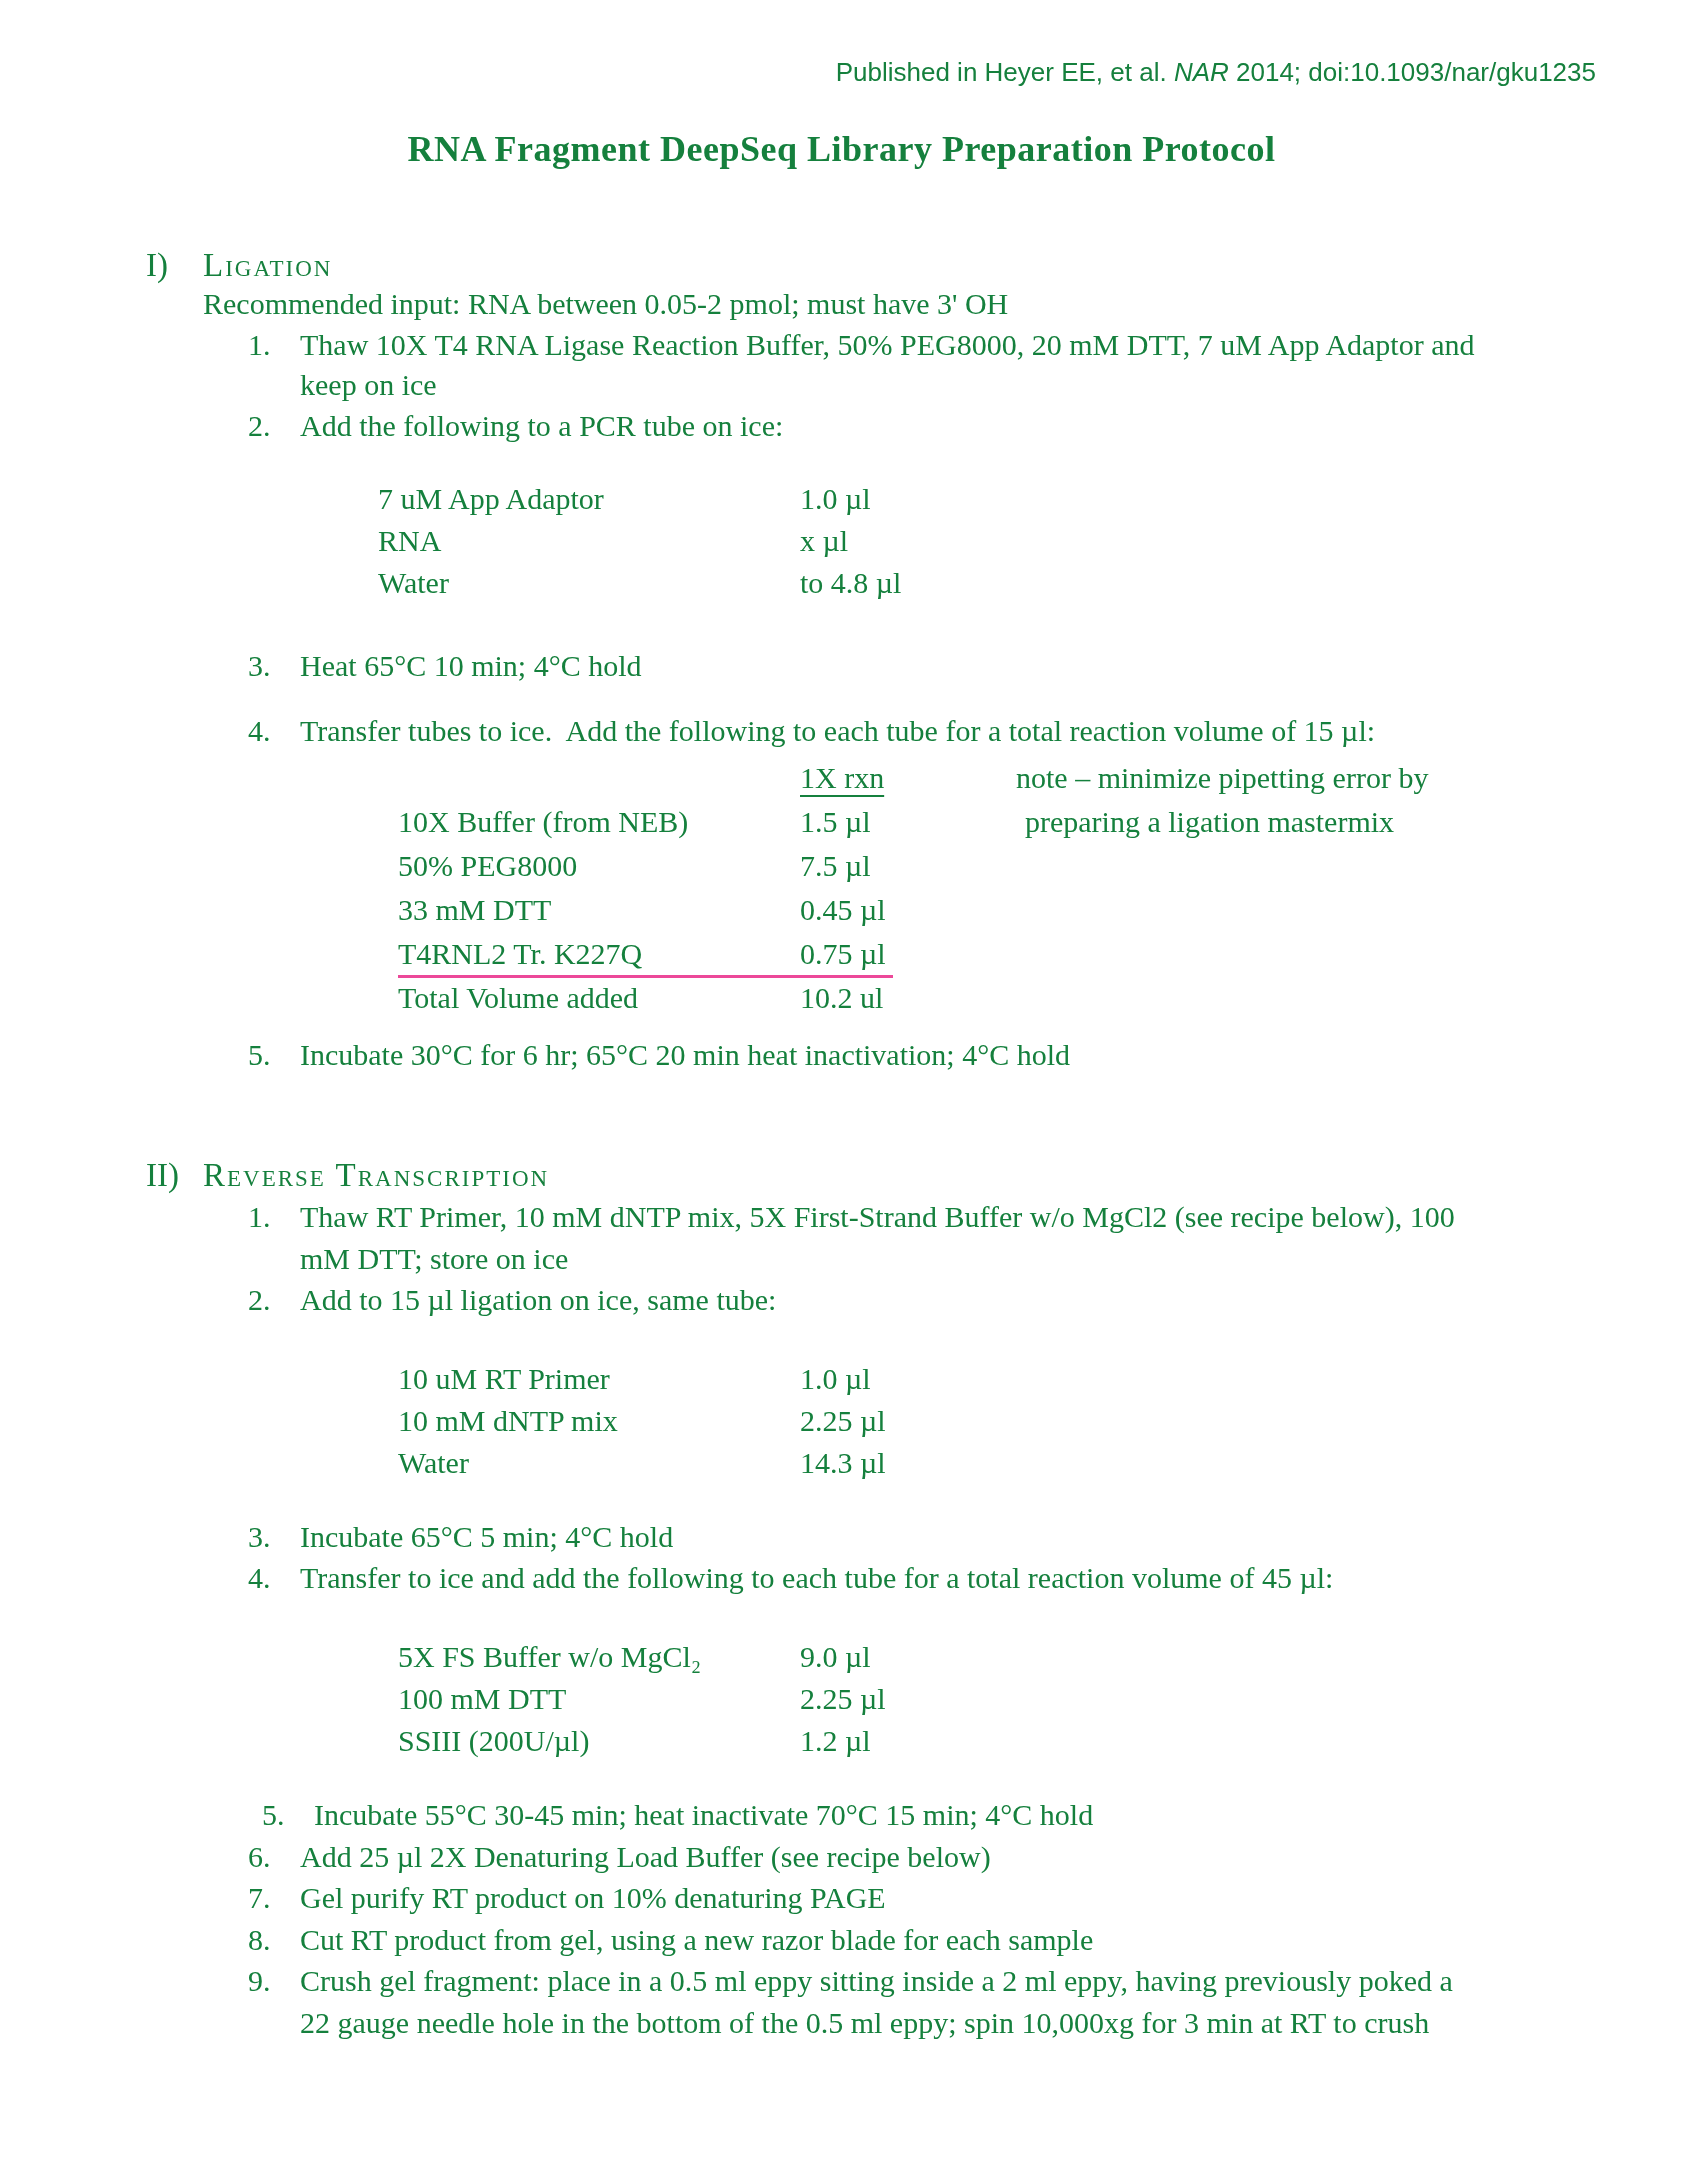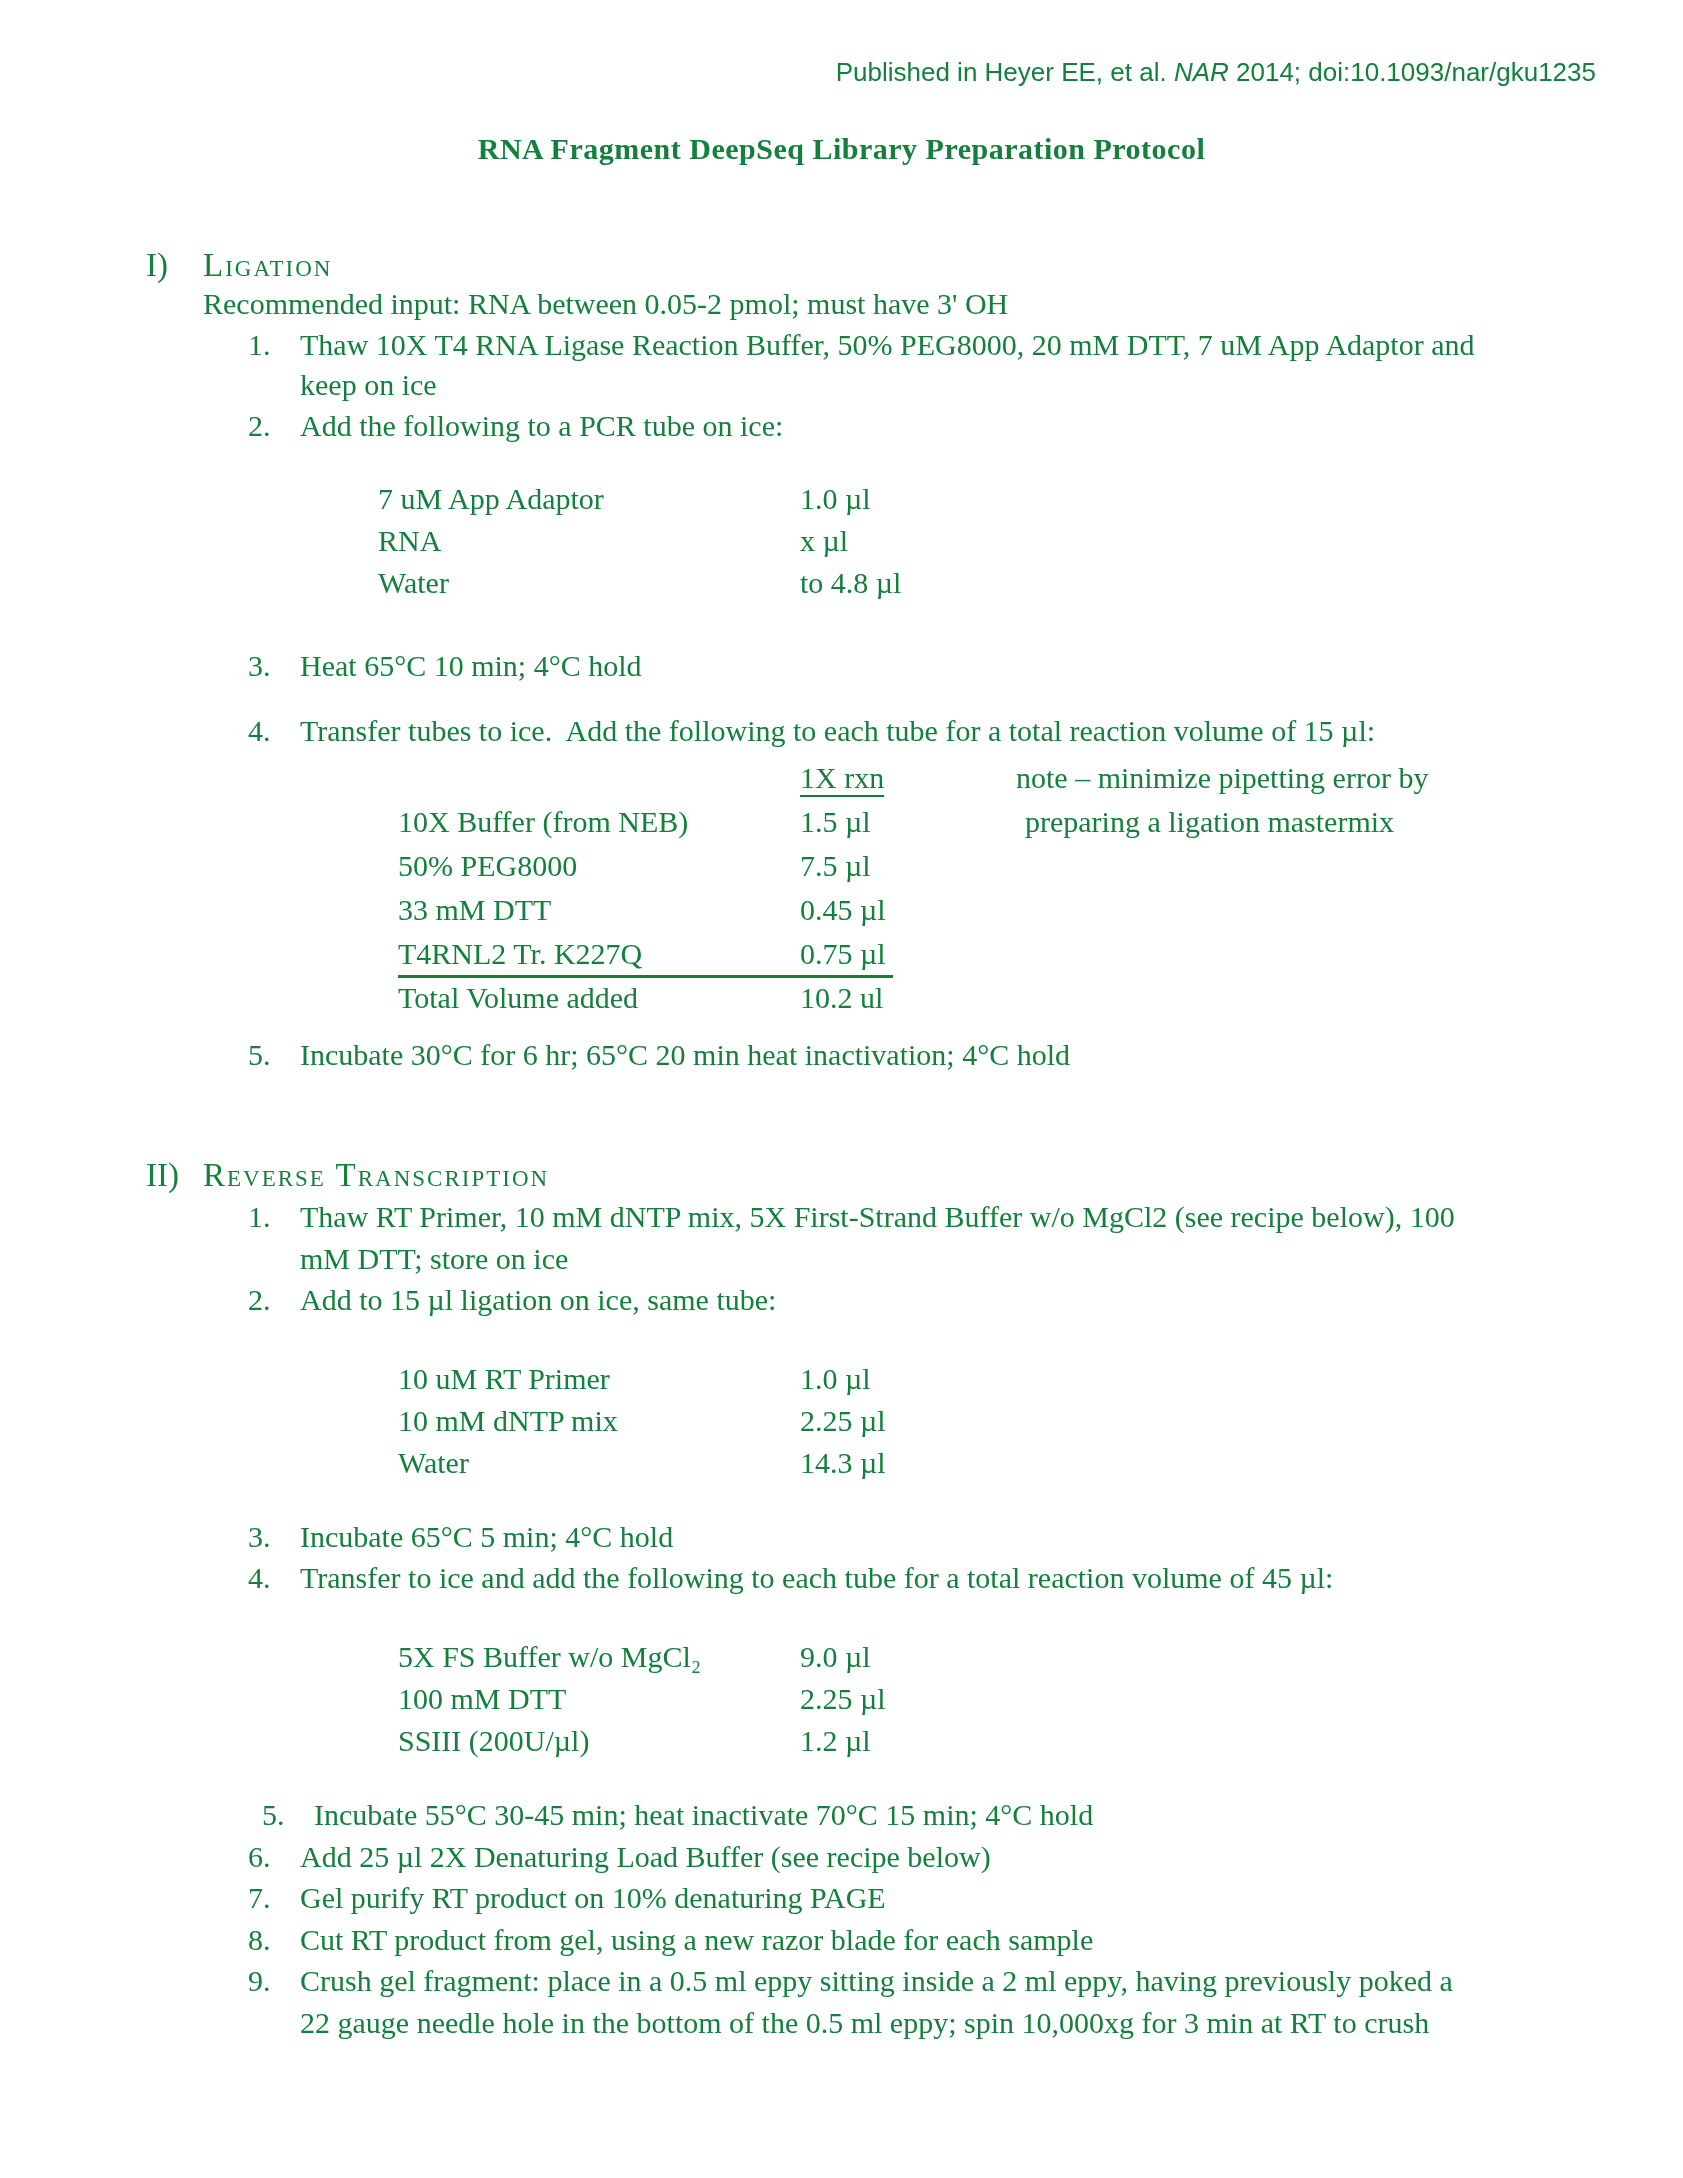--- a/index.html
+++ b/index.html
@@ -9,39 +9,39 @@
     font-family:"Liberation Serif","DejaVu Serif",serif;font-size:30px;overflow:hidden;
   }
   .abs{position:absolute;line-height:42px;white-space:nowrap;}
   .citation{
     position:absolute;top:56px;right:87px;white-space:nowrap;
     font-family:"Liberation Sans","DejaVu Sans",sans-serif;font-size:26px;line-height:32px;
   }
   .it{font-style:italic;}
   .title{
     position:absolute;top:125px;left:0;width:100%;margin:0;text-align:center;
-    font-size:30px;font-weight:bold;letter-spacing:0.5px;line-height:48px;
+    font-size:36px;font-weight:bold;letter-spacing:0.5px;line-height:48px;
   }
   .sec-heading{left:146px;font-size:33px;line-height:44px;}
   .sec-num{display:inline-block;min-width:57px;}
   .sec-label{font-variant:small-caps;letter-spacing:2px;margin-top:12px;}
   .intro{left:203px;}
   .step{left:248px;}
   .snum{display:inline-block;width:52px;}
   .cont{left:300px;}
   .trow{height:42px;}
   .tb .trow{height:44px;}
   .tlabel{display:inline-block;width:422px;}
   .tval{display:inline-block;}
   .tb-label{display:inline-block;width:402px;}
   .tb-val{display:inline-block;width:216px;}
   .tb-note{display:inline-block;}
   .note-indent{padding-left:9px;}
   .underlined{text-decoration:underline;text-underline-offset:7px;text-decoration-thickness:2px;}
-  .sumline{display:inline-block;width:495px;border-bottom:3px solid #15803d;}
+  .sumline{display:inline-block;width:495px;border-bottom:3px solid #ec4899;}
 </style>
 </head>
 <body>
 
 <div class="page">
 
   <div class="citation"><span>Published in Heyer EE, et al. </span><span class="it">NAR</span><span> 2014; doi:10.1093/nar/gku1235</span></div>
 
   <h1 class="title">RNA Fragment DeepSeq Library Preparation Protocol</h1>
 

